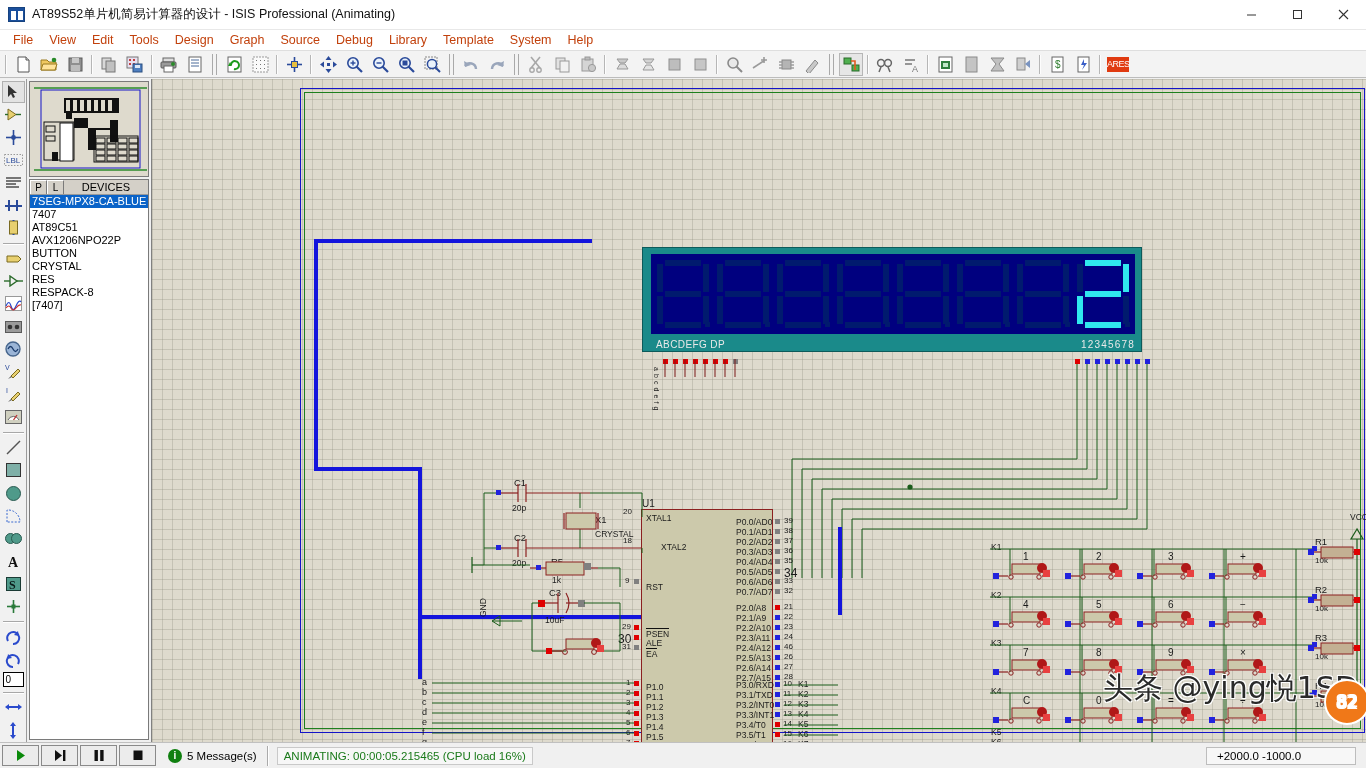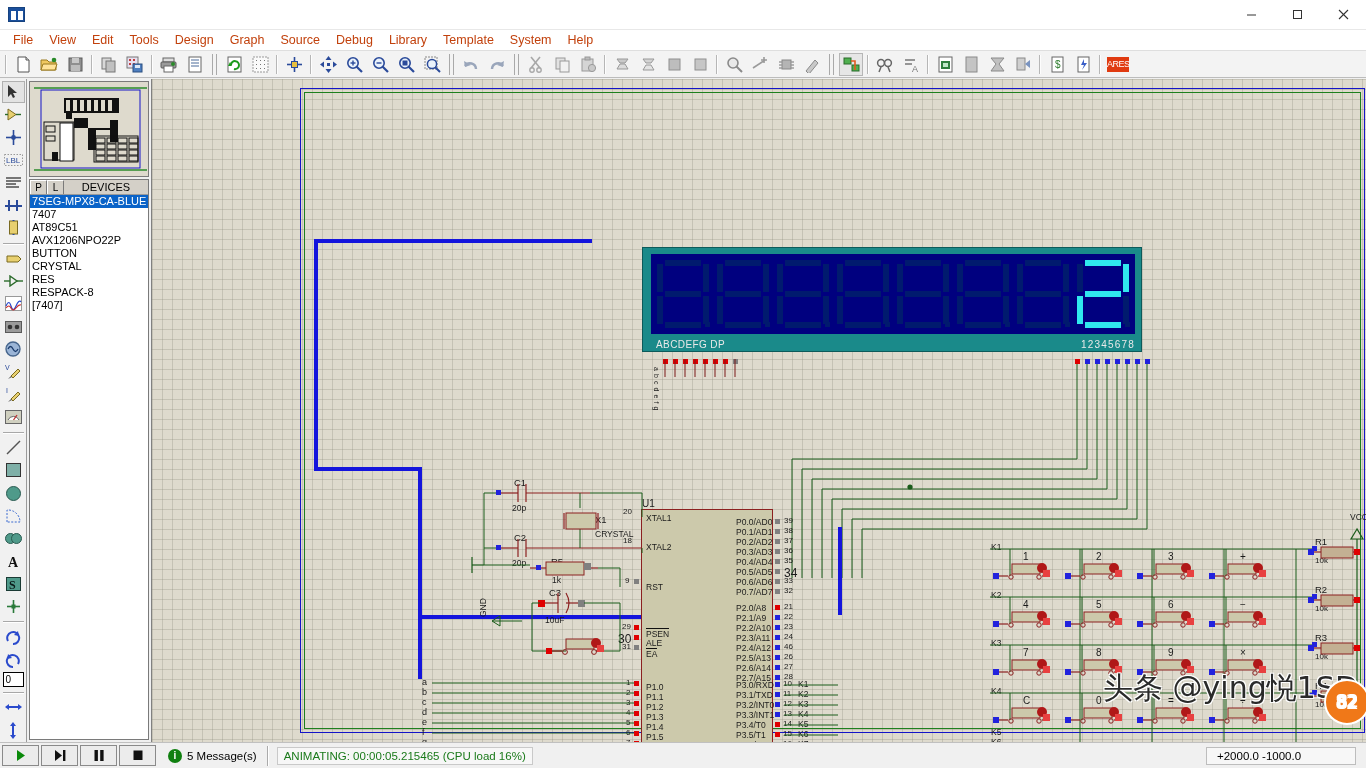--- a/index.html
+++ b/index.html
@@ -144,20 +144,21 @@
   #status-sep { width:2px; height:20px; border-left:1px solid #aaa; border-right:1px solid #fff; margin-left:10px; }
   #anim-status { margin-left:8px; font-size:11.5px; color:#1a7a1a; border:1px solid #c9c9c9; background:#f7f7f7; padding:2px 6px; }
   #coords { margin-left:auto; margin-right:10px; font-size:11.5px; color:#000;
             border:1px solid #bdbdbd; background:#f7f7f7; padding:2px 10px; min-width:150px; }
 </style>
 </head>
 <body>
 
 <div id="titlebar">
   <div id="app-icon"></div>
+  <div id="title-text">AT89S52单片机简易计算器的设计 - ISIS Professional (Animating)</div>
   <div id="winbuttons">
     <div class="winbtn">
       <svg width="11" height="11" viewBox="0 0 11 11">
           <line x1="1" y1="6" x2="10" y2="6" stroke="#333" stroke-width="1"></line>
         </svg>
     </div>
     <div class="winbtn">
       <svg width="11" height="11" viewBox="0 0 11 11">
           <rect x="1.5" y="1.5" width="8" height="8" fill="none" stroke="#333" stroke-width="1"></rect>
         </svg>
@@ -916,21 +917,21 @@
     <div class="bluewire v" style="left:266px;top:440px;height:158px"></div>
 
     <div class="bluewire v" style="left:516px;top:448px;height:238px"></div>
     <div class="bluewire h" style="left:266px;top:536px;width:254px"></div>
     <div class="bluewire v" style="left:686px;top:448px;height:88px"></div>
 
     <div class="lbl" style="left:490px;top:419px;font-size:10px">U1</div>
     <div id="u1"></div>
 
     <div class="lbl" style="left:494px;top:434px;font-size:8.5px">XTAL1</div>
-    <div class="lbl" style="left:494px;top:463px;font-size:8.5px">XTAL2</div>
+    <div class="lbl" style="left:509px;top:463px;font-size:8.5px">XTAL2</div>
     <div class="lbl" style="left:494px;top:503px;font-size:8.5px">RST</div>
     <div class="lbl" style="left:494px;top:549px;font-size:8.5px;border-top:1px solid #101010">PSEN</div>
     <div class="lbl" style="left:494px;top:559px;font-size:8.5px">ALE</div>
     <div class="lbl" style="left:494px;top:569px;font-size:8.5px;border-top:1px solid #101010">EA</div>
     <div class="lbl" style="left:494px;top:603px;font-size:8.5px">P1.0</div>
     <div class="lbl" style="left:494px;top:613px;font-size:8.5px">P1.1</div>
     <div class="lbl" style="left:494px;top:623px;font-size:8.5px">P1.2</div>
     <div class="lbl" style="left:494px;top:633px;font-size:8.5px">P1.3</div>
     <div class="lbl" style="left:494px;top:643px;font-size:8.5px">P1.4</div>
     <div class="lbl" style="left:494px;top:653px;font-size:8.5px">P1.5</div>

